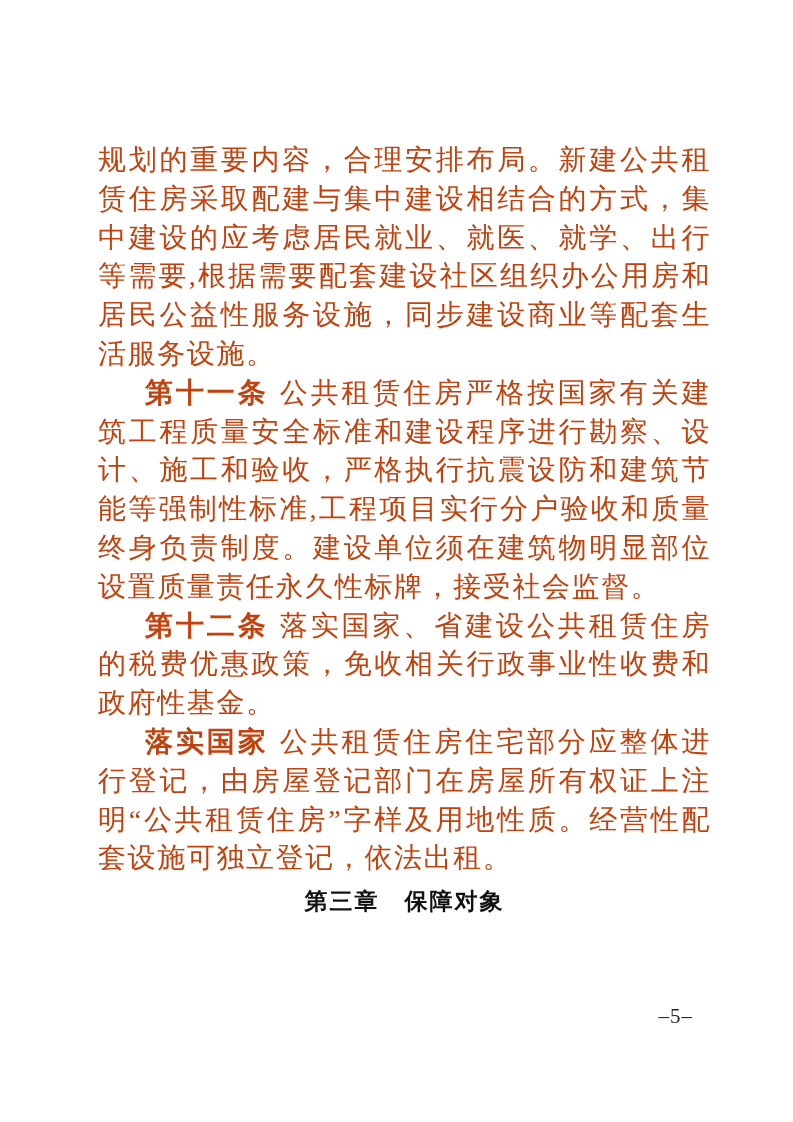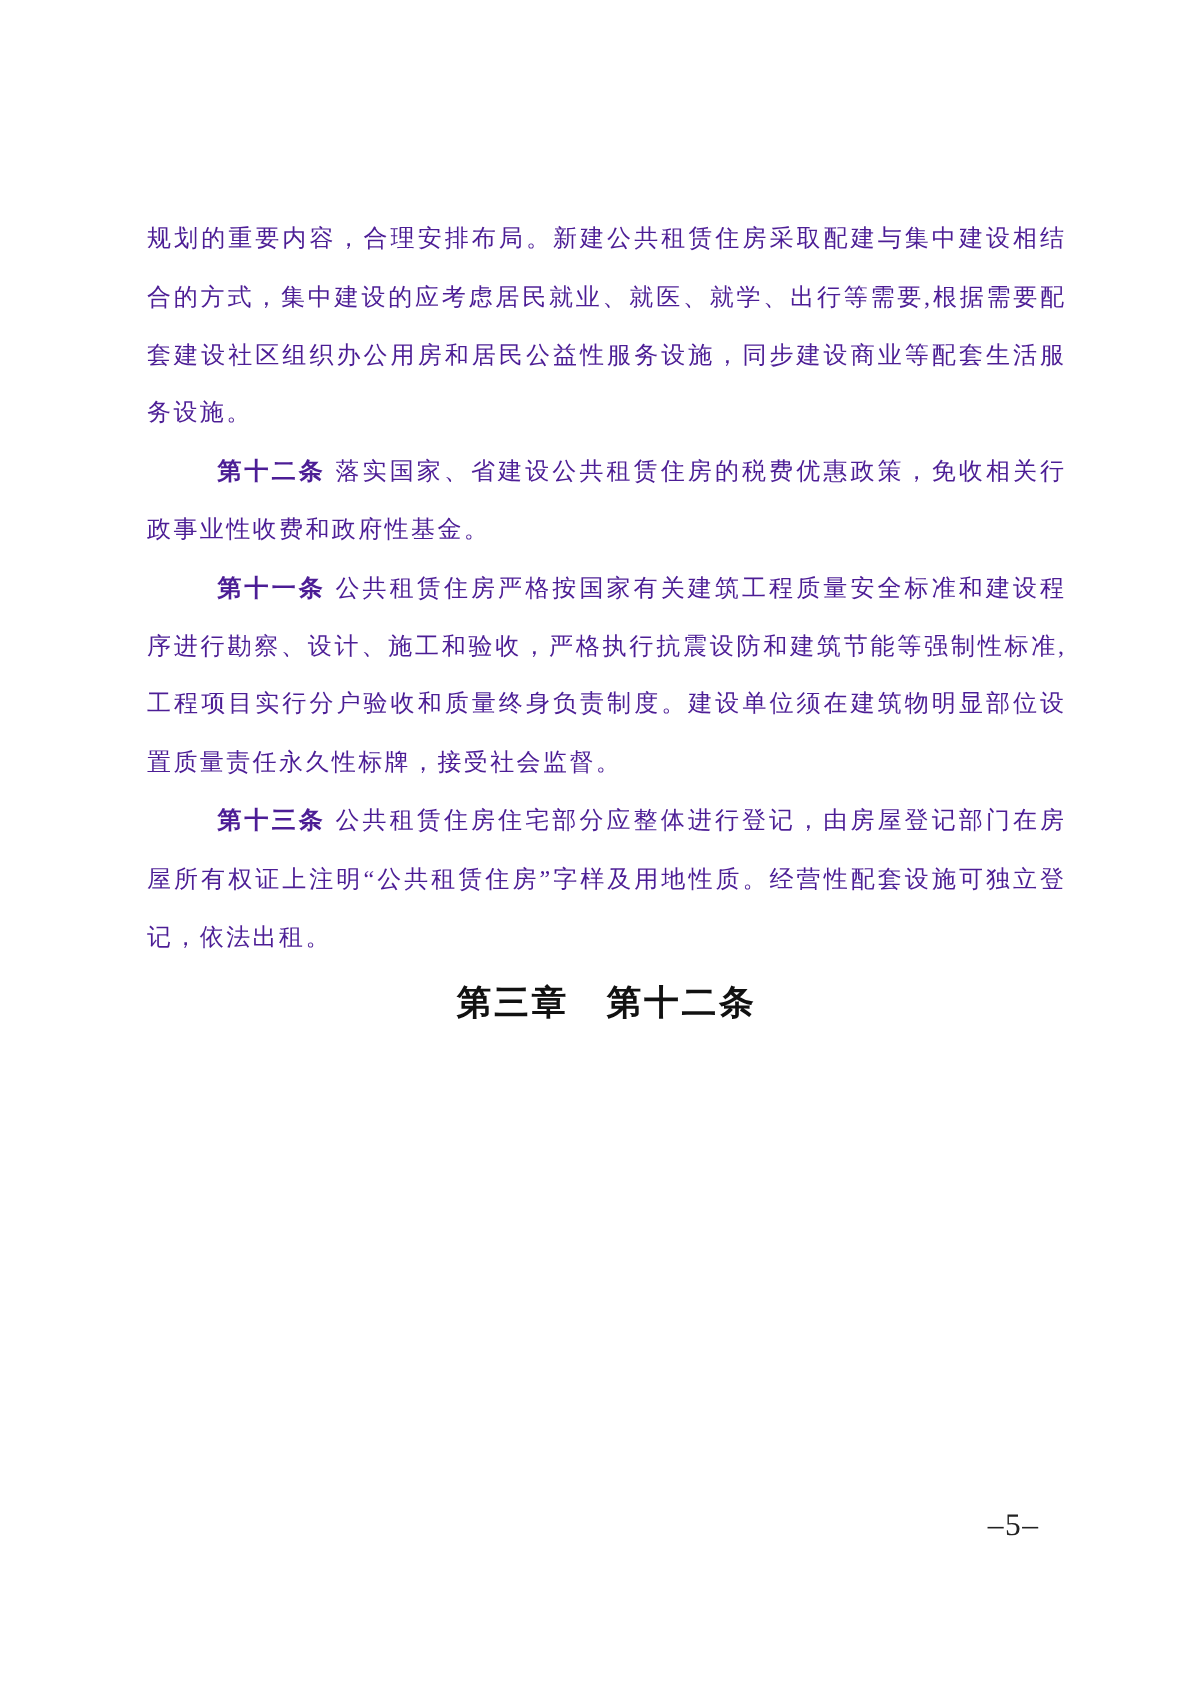--- a/index.html
+++ b/index.html
@@ -17,26 +17,26 @@
     color: #1a1a1a;
   }
   .content {
     position: absolute;
     left: 98px;
     top: 141px;
     width: 613px;
   }
   .para {
     margin: 0;
-    font-size: 16px;
+    font-size: 28px;
     line-height: 38.8px;
     letter-spacing: 1.6px;
     text-align: justify;
     text-justify: inter-character;
-    color: #4c1d95;
+    color: #c2410c;
   }
   .para.indent {
     text-indent: 47px;
   }
   .lead {
     font-weight: bold;
     margin-right: 0.4em;
   }
   .chapter {
     margin: 4px 0 0 0;
@@ -59,24 +59,24 @@
   }
 </style>
 </head>
 <body>
 
 <div class="page">
   <div class="content">
 
     <p class="para"><span>规划的重要内容，合理安排布局。新建公共租赁住房采取配建与集中建设相结合的方式，集中建设的应考虑居民就业、就医、就学、出行等需要,根据需要配套建设社区组织办公用房和居民公益性服务设施，同步建设商业等配套生活服务设施。</span></p>
 
+    <p class="para indent"><b class="lead">第十一条</b><span>公共租赁住房严格按国家有关建筑工程质量安全标准和建设程序进行勘察、设计、施工和验收，严格执行抗震设防和建筑节能等强制性标准,工程项目实行分户验收和质量终身负责制度。建设单位须在建筑物明显部位设置质量责任永久性标牌，接受社会监督。</span></p>
+
     <p class="para indent"><b class="lead">第十二条</b><span>落实国家、省建设公共租赁住房的税费优惠政策，免收相关行政事业性收费和政府性基金。</span></p>
 
-    <p class="para indent"><b class="lead">第十一条</b><span>公共租赁住房严格按国家有关建筑工程质量安全标准和建设程序进行勘察、设计、施工和验收，严格执行抗震设防和建筑节能等强制性标准,工程项目实行分户验收和质量终身负责制度。建设单位须在建筑物明显部位设置质量责任永久性标牌，接受社会监督。</span></p>
-
-    <p class="para indent"><b class="lead">第十三条</b><span>公共租赁住房住宅部分应整体进行登记，由房屋登记部门在房屋所有权证上注明“公共租赁住房”字样及用地性质。经营性配套设施可独立登记，依法出租。</span></p>
+    <p class="para indent"><b class="lead">落实国家</b><span>公共租赁住房住宅部分应整体进行登记，由房屋登记部门在房屋所有权证上注明“公共租赁住房”字样及用地性质。经营性配套设施可独立登记，依法出租。</span></p>
 
 
-    <h2 class="chapter">第三章　第十二条</h2>
+    <h2 class="chapter">第三章　保障对象</h2>
   </div>
 
   <div class="page-number">–5–</div>
 </div>
 
 </body></html>

